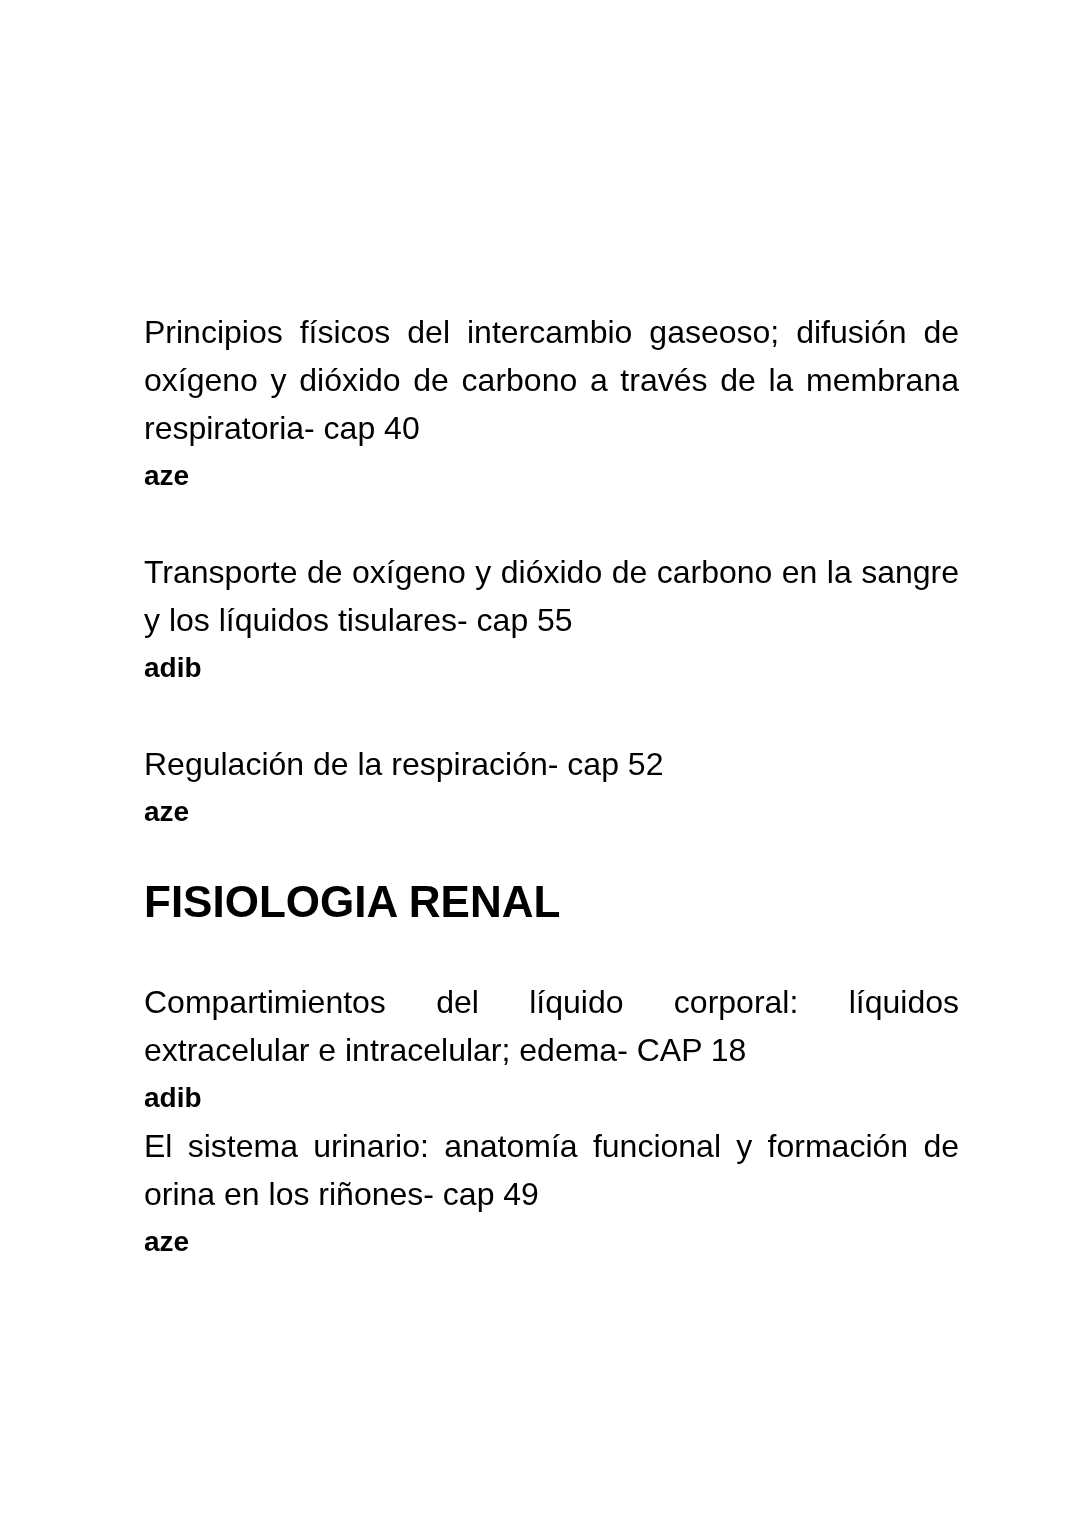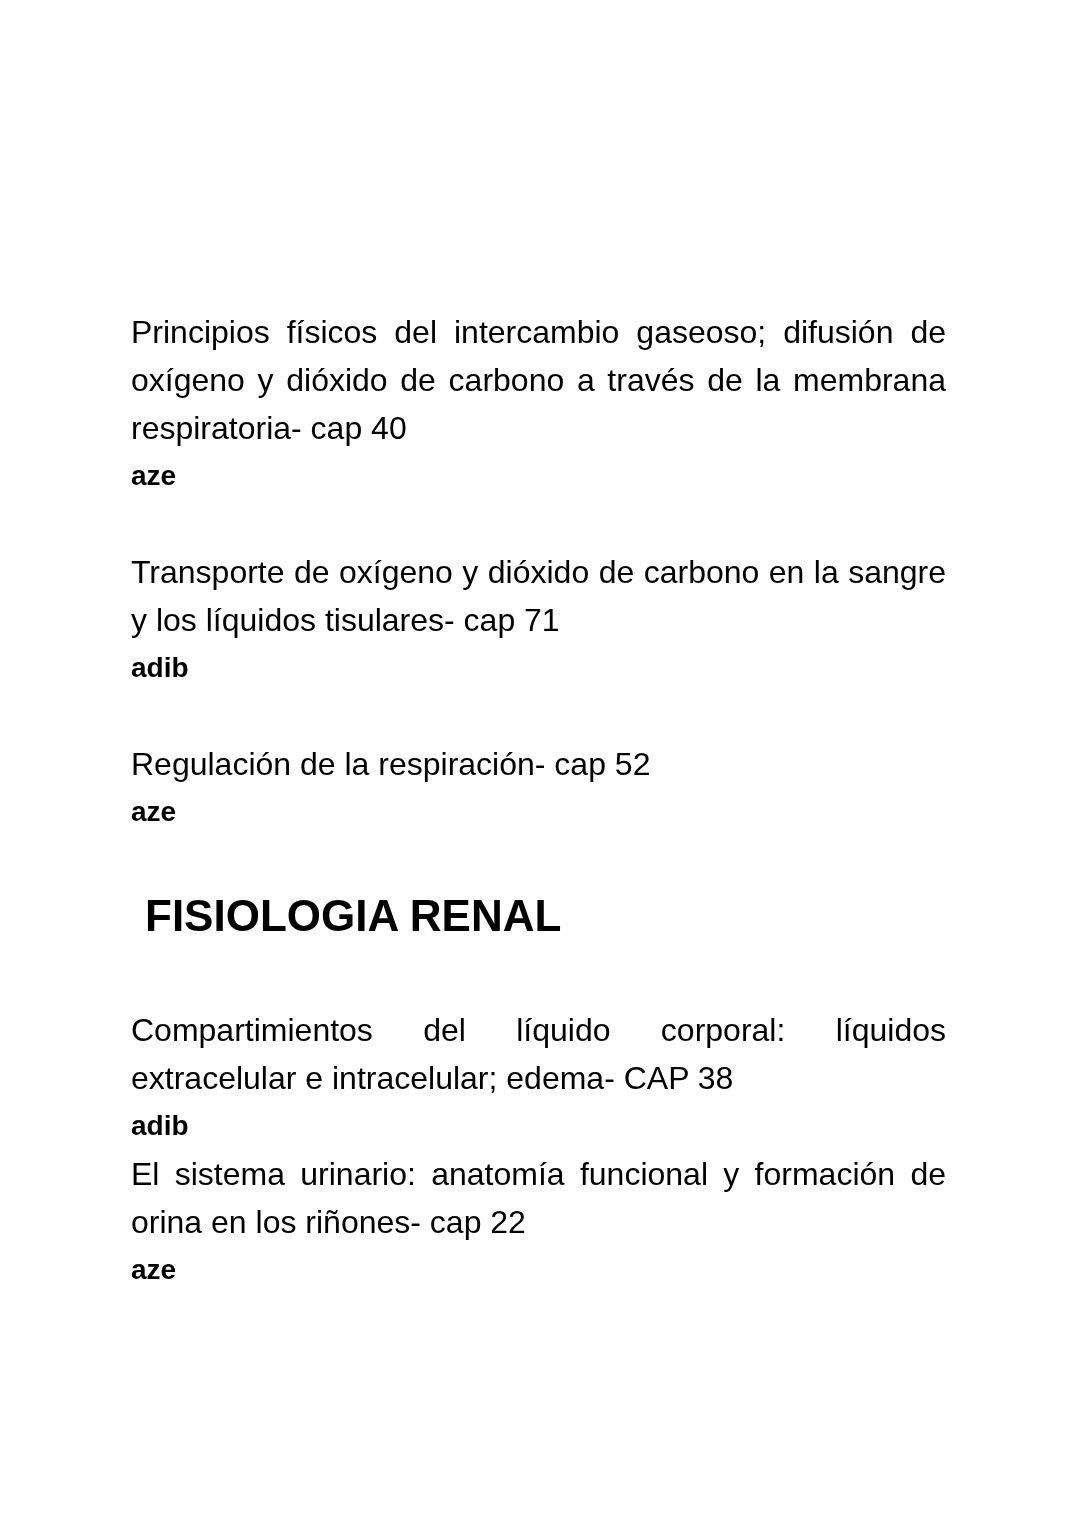--- a/index.html
+++ b/index.html
@@ -10,21 +10,21 @@
     body {
       width: 1080px;
       height: 1525px;
       position: relative;
       overflow: hidden;
       font-family: "Liberation Sans", sans-serif;
       color: #000000;
     }
     .page {
       position: absolute;
-      left: 131px;
+      left: 144px;
       top: 308px;
       width: 815px;
     }
     .entry-title {
       font-size: 32px;
       line-height: 48px;
       text-align: justify;
       margin: 0;
     }
     .assignee {
@@ -33,21 +33,21 @@
       font-weight: bold;
       margin: 0;
     }
     .gap {
       height: 48px;
     }
     .section-heading {
       font-size: 44px;
       line-height: 56px;
       font-weight: bold;
-      margin: 14px;
+      margin: 0;
     }
     .heading-gap-before {
       height: 38px;
     }
     .heading-gap-after {
       height: 48px;
     }
   </style>
 </head>
 <body>
@@ -55,40 +55,40 @@
 <div class="page">
 
   <div>
     <p class="entry-title">Principios físicos del intercambio gaseoso; difusión de oxígeno y dióxido de carbono a través de la membrana respiratoria- cap 40</p>
     <p class="assignee">aze</p>
   </div>
 
   <div class="gap"></div>
 
   <div>
-    <p class="entry-title">Transporte de oxígeno y dióxido de carbono en la sangre y los líquidos tisulares- cap 71</p>
+    <p class="entry-title">Transporte de oxígeno y dióxido de carbono en la sangre y los líquidos tisulares- cap 55</p>
     <p class="assignee">adib</p>
   </div>
 
   <div class="gap"></div>
 
   <div>
     <p class="entry-title">Regulación de la respiración- cap 52</p>
     <p class="assignee">aze</p>
   </div>
 
   <div class="heading-gap-before"></div>
 
   <h1 class="section-heading">FISIOLOGIA RENAL</h1>
 
   <div class="heading-gap-after"></div>
 
   <div>
-    <p class="entry-title">Compartimientos del líquido corporal: líquidos extracelular e intracelular; edema- CAP 38</p>
+    <p class="entry-title">Compartimientos del líquido corporal: líquidos extracelular e intracelular; edema- CAP 18</p>
     <p class="assignee">adib</p>
   </div>
 
   <div>
-    <p class="entry-title">El sistema urinario: anatomía funcional y formación de orina en los riñones- cap 22</p>
+    <p class="entry-title">El sistema urinario: anatomía funcional y formación de orina en los riñones- cap 49</p>
     <p class="assignee">aze</p>
   </div>
 
 </div>
 
 </body></html>

